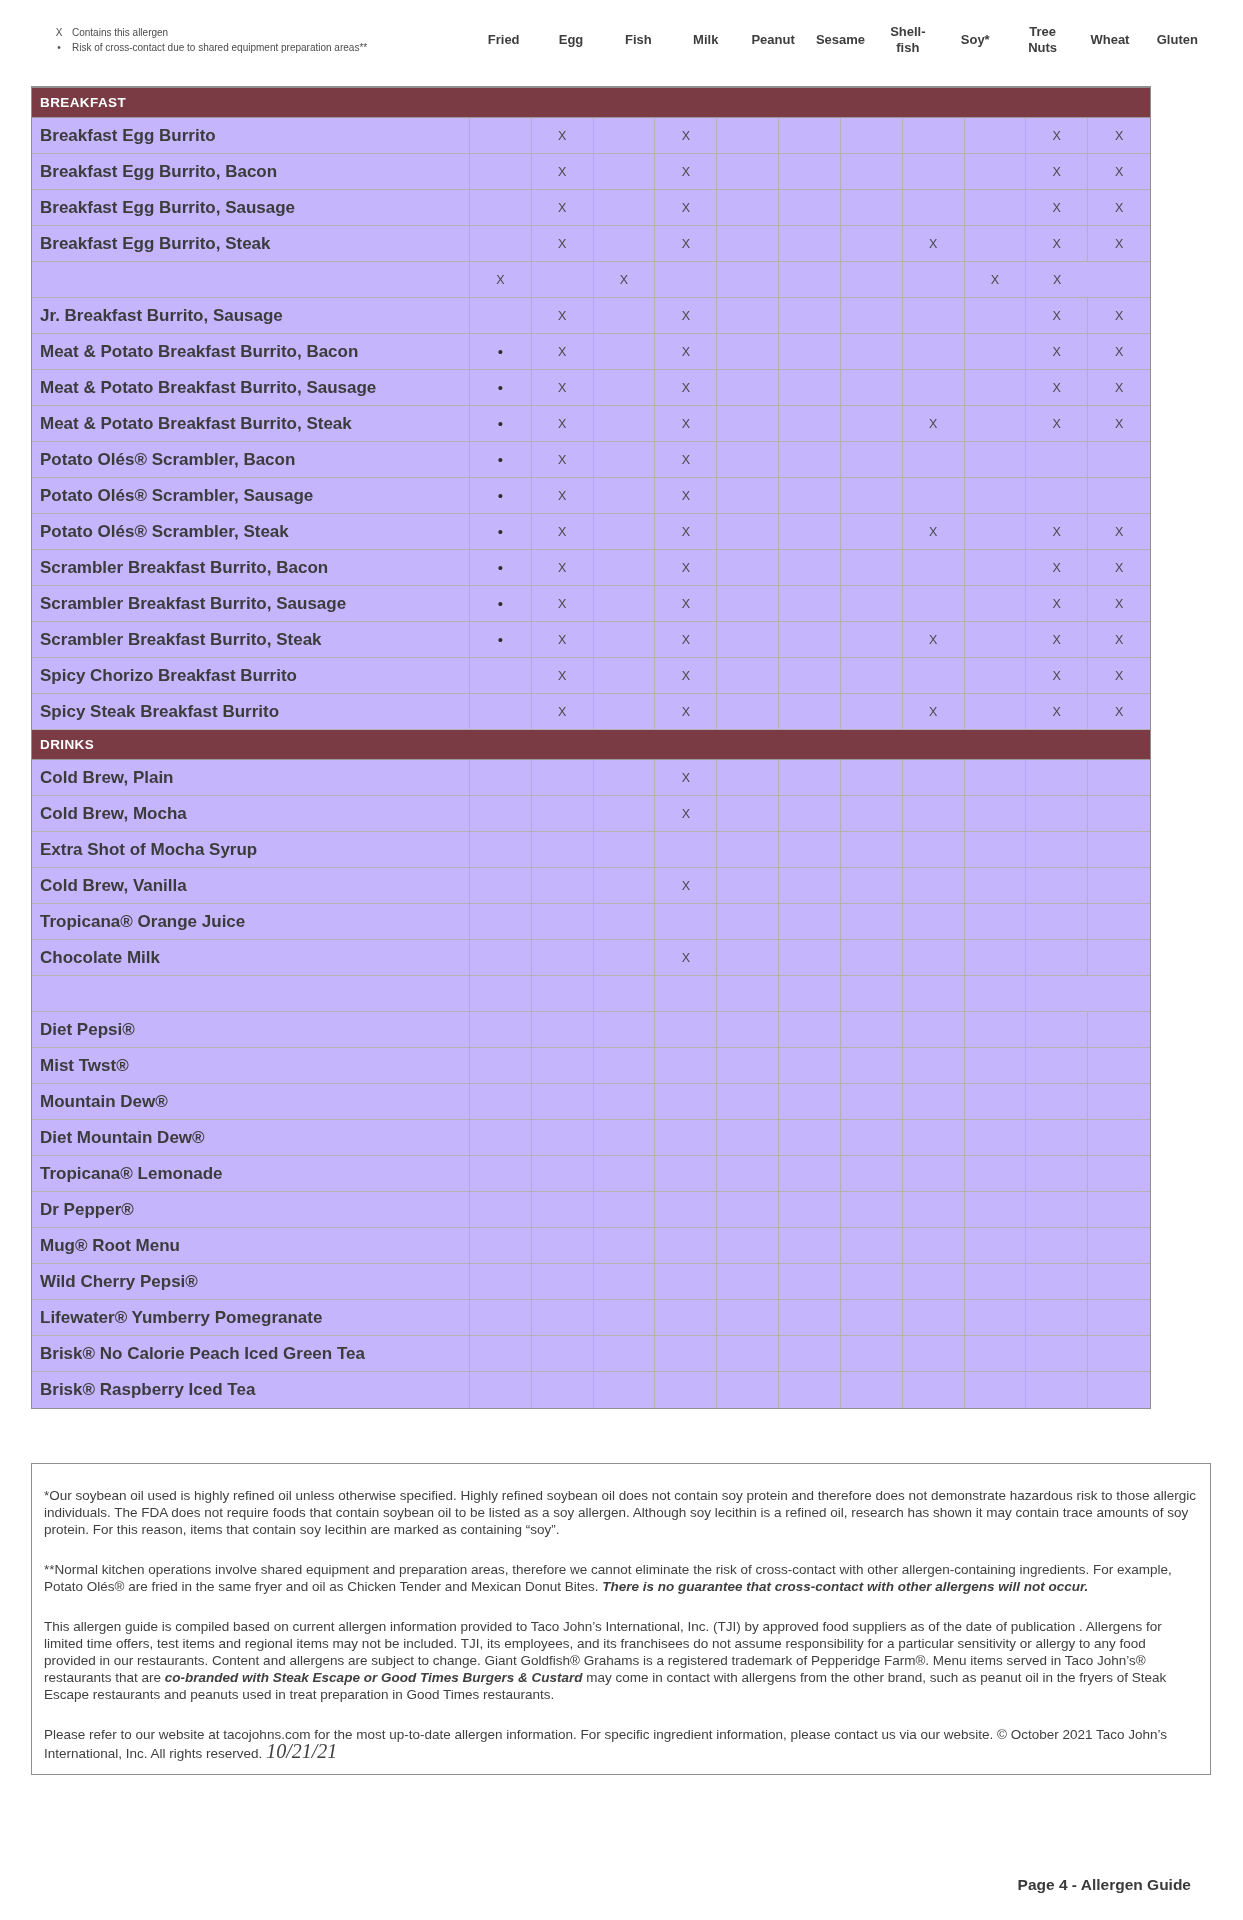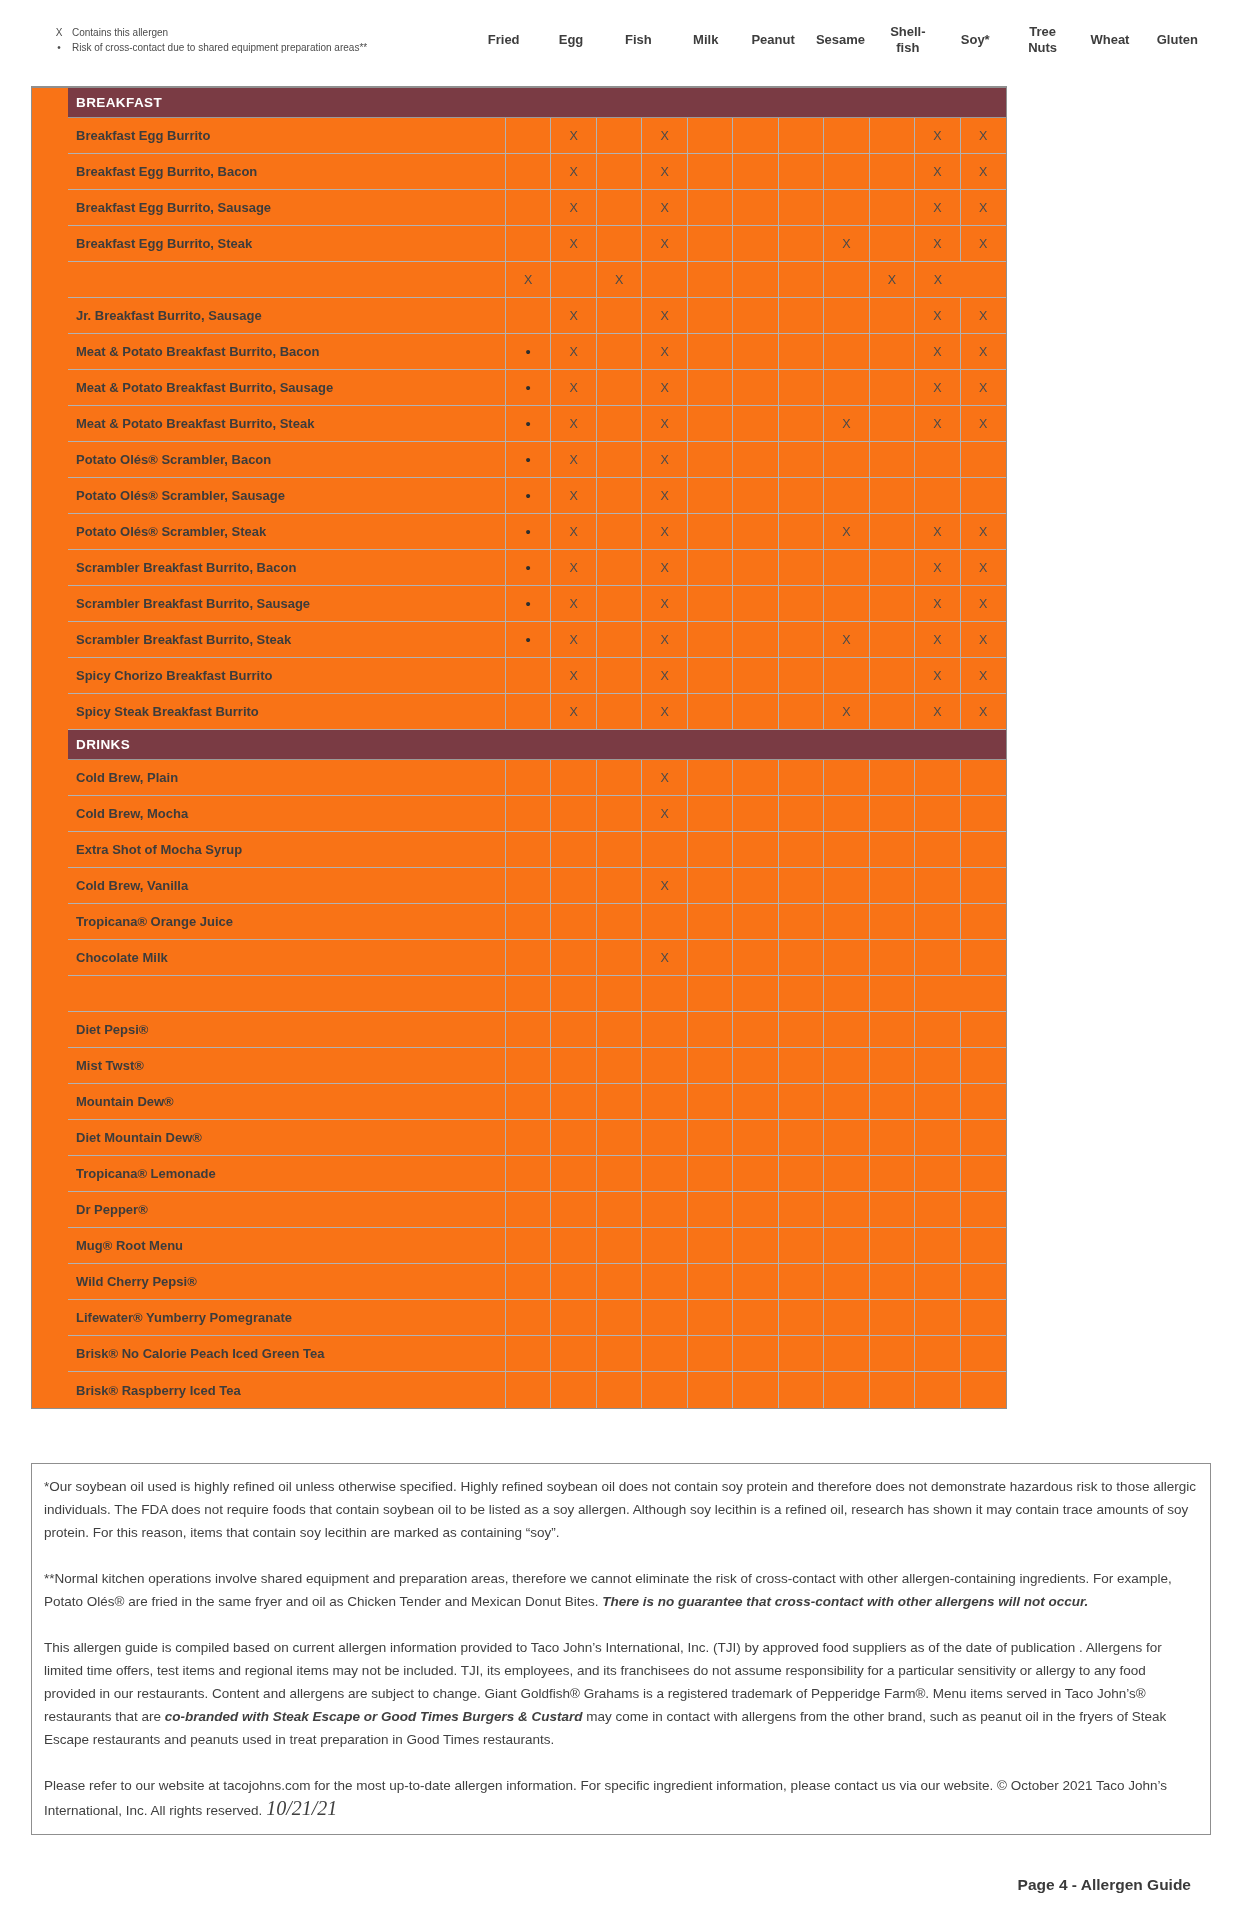--- a/index.html
+++ b/index.html
@@ -14,48 +14,48 @@
   }
   .legend { padding-left:24px; font-size:10px; color:#4c4c4c; }
   .legend-line { display:flex; gap:9px; line-height:15px; align-items:baseline; }
   .legend-sym { width:8px; text-align:center; flex:0 0 8px; }
   .col-head {
     text-align:center; font-size:13px; font-weight:700; color:#3d3d3d;
     line-height:16px; white-space:pre-line;
   }
   
   .allergen-table {
-    position:absolute; left:31px; top:86px; width:976px;
-    border:1px solid #8f8f8f; border-top-width:2px; box-sizing:border-box; background:#f97316;padding-left:36px;
+    position:absolute; left:31px; top:86px; width:1120px;
+    border:1px solid #8f8f8f; border-top-width:2px; box-sizing:border-box; background:#c4b5fd;
   }
   .section-bar {
     height:30px; background:#7a3b44; color:#ffffff; font-weight:700; font-size:13.5px;
     display:flex; align-items:center; padding-left:8px; letter-spacing:0.4px;
     border-bottom:1px solid #9a9a9a; box-sizing:border-box;
   }
   .t-row {
     display:grid; grid-template-columns:438px repeat(11,1fr); height:36px;
     border-bottom:1px solid #b2b2b2; box-sizing:border-box;
   }
   .t-row:last-child { border-bottom:none;text-align:right; }
   .name-cell {
-    display:flex; align-items:center; padding-left:8px; font-size:13px; font-weight:700;
+    display:flex; align-items:center; padding-left:8px; font-size:17px; font-weight:700;
     color:#3c3c3c; border-right:1px solid #b2b2b2; overflow:hidden; white-space:nowrap;
   }
   .mark-cell {
     display:flex; align-items:center; justify-content:center; font-size:12.5px;
     color:#4a4a4a; border-right:1px solid #b2b2b2;
   }
   .mark-cell:last-child { border-right:none; }
   .mark-cell.dot { font-size:15px; color:#2e2e2e; }
   
   .footnotes-box {
     position:absolute; left:31px; top:1463px; width:1180px; box-sizing:border-box;
-    border:1px solid #8f8f8f; padding:11px 12px 12px; background:#fff;
-    font-size:13.5px; line-height:23px; color:#3f3f3f;
+    border:1px solid #8f8f8f; padding:23px 12px 12px; background:#fff;
+    font-size:13.5px; line-height:17px; color:#3f3f3f;
   }
   .footnotes-box p { margin:0 0 23px; }
   .footnotes-box p:last-child { margin-bottom:0; }
   .footnotes-box strong { font-weight:700;font-style:italic; }
   .seg-serif { font-family:"Liberation Serif", serif; font-size:20px;font-style:italic; }
   
   .page-label {
     position:absolute; right:52px; top:1876px; font-size:15.5px; font-weight:700; color:#3a3a3a;
   }
 </style>

